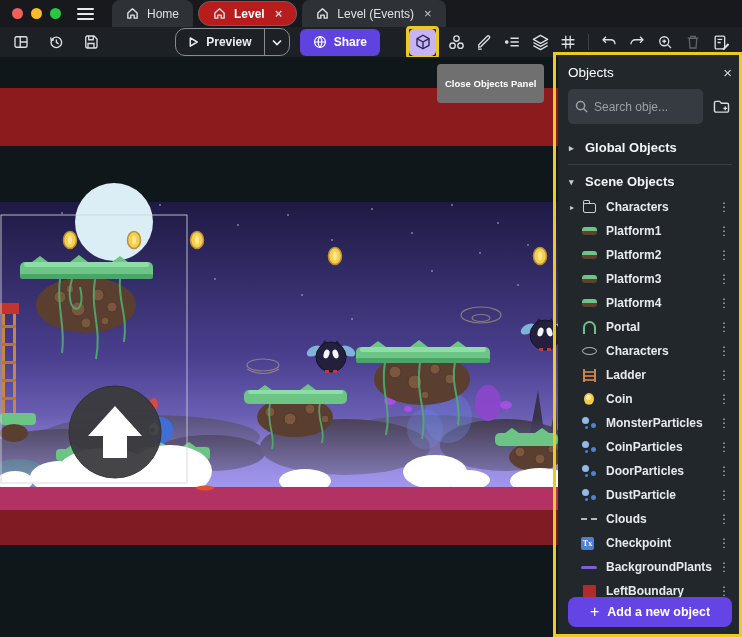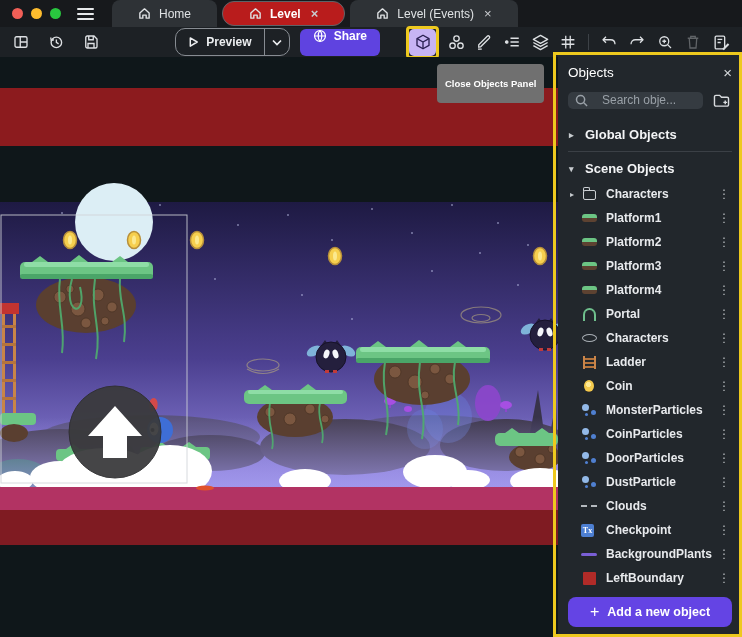--- a/index.html
+++ b/index.html
@@ -8,57 +8,57 @@
   .app{position:relative;width:742px;height:637px;}
 
   
   .titlebar{height:27px;background:#17191c;display:flex;align-items:center;padding-left:12px;}
   .lights{display:flex;gap:8px;margin-right:16px;}
   .light{width:11px;height:11px;border-radius:50%;}
   .light.red{background:#f15f57}.light.yellow{background:#fdbc2e}.light.green{background:#29c73f}
   .hamburger{width:17px;display:flex;flex-direction:column;gap:3px;margin-right:18px;cursor:pointer;}
   .hamburger span{height:2px;background:#e6e8ea;border-radius:1px;}
   .tab-bar{display:flex;align-items:center;height:27px;gap:5px;}
-  .tab{height:27px;display:flex;align-items:center;gap:8px;padding:0 26px;background:#2e3236;
+  .tab{height:27px;display:flex;align-items:center;gap:8px;padding:0 14px;background:#2e3236;
        border-radius:8px 8px 0 0;font-size:12px;color:#dfe2e4;box-sizing:border-box;}
   .tab.active{background:#b91c1c;border:1px solid #5d6368;border-radius:12px;height:25px;
        font-weight:700;color:#fff;}
   .tab-close{font-size:13px;color:#c9ccd0;margin-left:2px;}
   .tab-home-icon{display:flex;}
 
   
   .toolbar{height:30px;background:#1d2125;display:flex;align-items:center;padding:0 10px;}
   .icon-btn{width:22px;height:22px;display:flex;align-items:center;justify-content:center;flex:0 0 auto;}
   .tb-left{display:flex;gap:13px;}
   .sp{flex:1;}
   .btn-preview{display:flex;align-items:center;height:26px;border:1px solid #878c92;border-radius:10px;
        color:#eceef0;font-weight:700;font-size:12px;}
   .bp-main{display:flex;gap:7px;padding:0 12px;align-items:center;height:100%;}
   .bp-split{width:1px;height:100%;background:#878c92;}
   .bp-caret{padding:0 7px;display:flex;align-items:center;height:100%;}
-  .btn-share{display:flex;align-items:flex-start;gap:7px;height:27px;padding:0 13px;background:#5f43e0;
+  .btn-share{display:flex;align-items:center;gap:7px;height:27px;padding:0 13px;background:#5f43e0;
        border-radius:6px;color:#fff;font-weight:700;font-size:12px;margin-left:10px;}
   .tools{display:flex;align-items:center;gap:6px;margin-left:26px;}
   .tool-divider{width:1px;height:16px;background:#3d4247;margin:0 3px;}
   .hl-cube{border:3px solid #eec91e;border-radius:4px;}
   .cube-btn{width:27px;height:27px;background:#c7b4f4;border-radius:5px;display:flex;
        align-items:center;justify-content:center;}
   .dim{opacity:.35;}
 
   
   .canvas{position:absolute;top:57px;left:0;width:558px;height:580px;}
 
   
   .panel{position:absolute;top:55px;right:0;width:184px;height:582px;background:#22272c;
        box-sizing:border-box;padding:8px 10px 10px;display:flex;flex-direction:column;z-index:5;}
   .panel-header{display:flex;align-items:center;justify-content:space-between;margin:2px 0 9px;}
   .panel-title{font-size:13.5px;font-weight:400;color:#fff;}
   .panel-close{font-size:15px;color:#d5d8db;line-height:1;}
   .search-row{display:flex;align-items:center;gap:7px;margin-bottom:10px;}
-  .search-box{flex:1;display:flex;align-items:center;gap:12px;height:17px;background:#353b41;
+  .search-box{flex:1;display:flex;align-items:center;gap:4px;height:35px;background:#353b41;
        border-radius:5px;padding:0 7px;}
   .search-box input{border:0;outline:0;background:transparent;color:#e6e8ea;font-size:12px;width:100%;
        font-family:"Liberation Sans",sans-serif;}
   .search-box input::placeholder{color:#99a0a7;}
   .group-row{display:flex;align-items:center;gap:7px;padding:6px 1px;font-size:13px;font-weight:700;color:#f3f4f6;}
   .group-chevron{width:9px;font-size:9px;color:#c8ccd0;}
   .panel-divider{height:1px;background:#3b4046;margin:3px 0;}
   .obj-list{flex:1;overflow:hidden;display:flex;flex-direction:column;}
   .obj-row{display:flex;align-items:center;height:24px;flex:0 0 24px;padding-left:2px;}
   .obj-chevron{width:11px;font-size:8px;color:#c8ccd0;flex:0 0 11px;}

